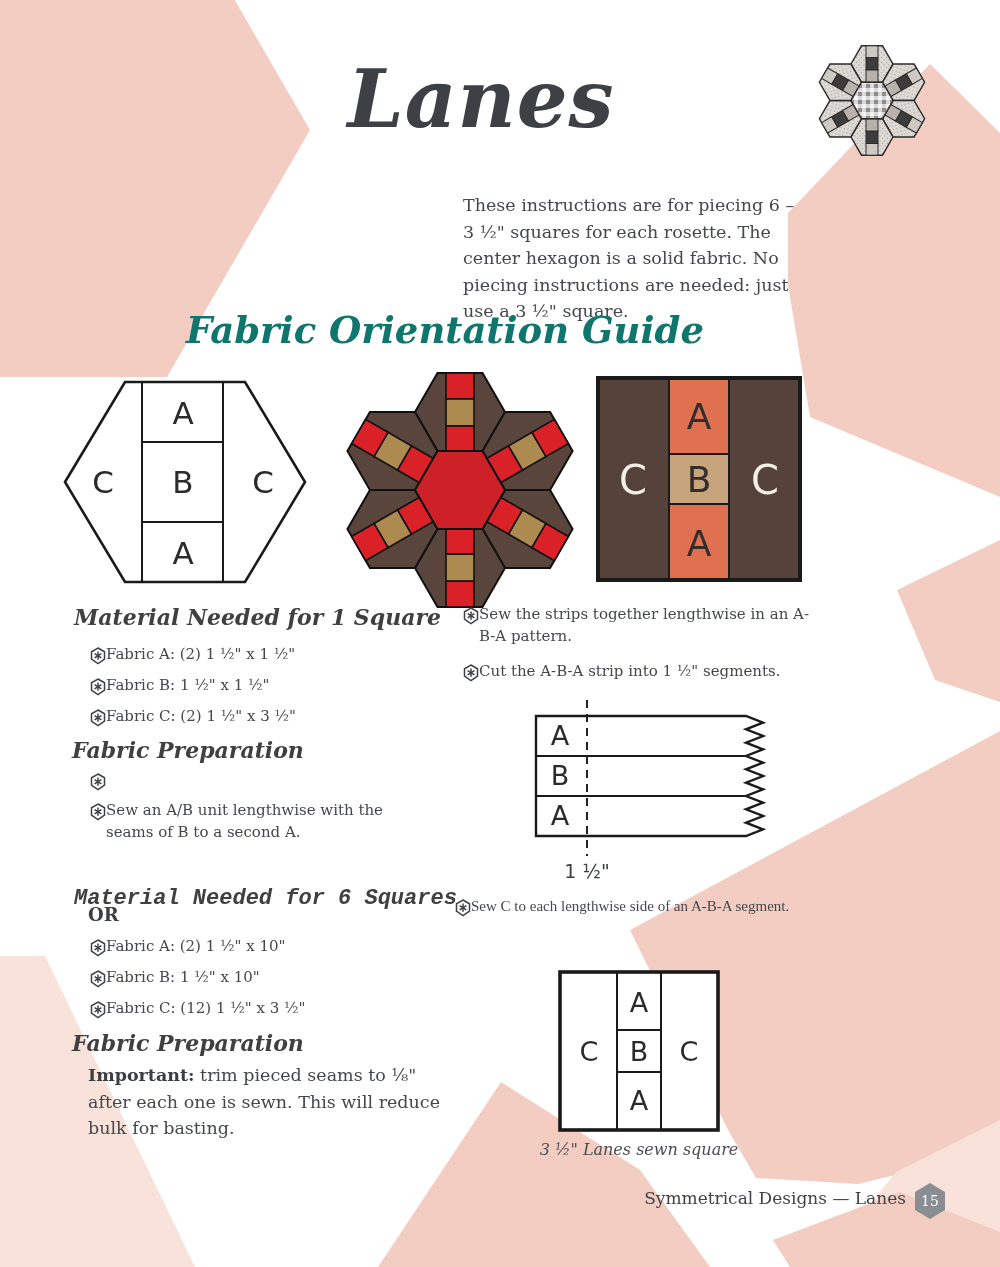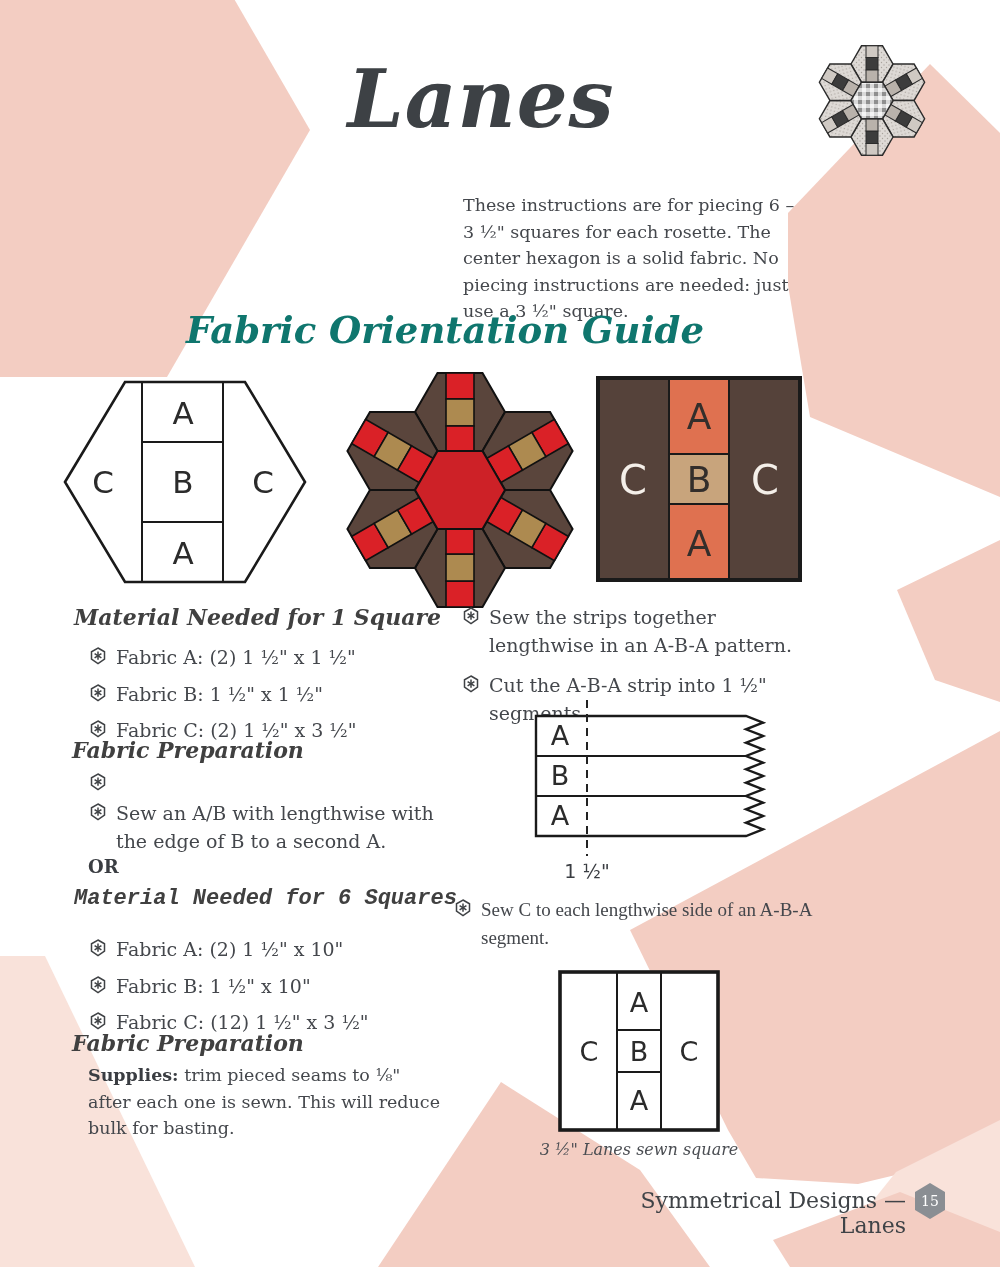--- a/index.html
+++ b/index.html
@@ -13,27 +13,27 @@
          font-size:80px;color:#3d4145;letter-spacing:1px;margin-left:36px;}
   .guide-heading{top:308px;left:0;width:890px;text-align:center;
          font-style:italic;font-weight:700;font-size:37px;color:#0f766e;}
 
   .para{font-size:17.5px;line-height:1.52;}
   .intro-left{top:178px;left:85px;width:352px;font-style:italic;}
   .intro-right{top:176px;left:463px;width:334px;margin-top:16px;}
 
   .section-h{font-style:italic;font-weight:700;font-size:22px;color:#404040;}
   .list{display:flex;flex-direction:column;gap:9px;}
-  .li{display:flex;gap:10px;font-size:19px;line-height:1.45;}
+  .li{display:flex;font-size:15px;line-height:1.45;}
   .li .bullet{flex:0 0 16px;margin-top:3px;}
-  .or{font-weight:700;font-size:18px;color:#3a3d42;}
+  .or{font-weight:700;font-size:18px;color:#3a3d42;margin-top:48px;}
   .important b{font-weight:700;color:#3a3d42;}
 
   .caption{font-style:italic;font-size:16px;color:#4a4d52;text-align:center;}
-  .footer-text{font-size:22px;color:#3f4347;}
+  .footer-text{font-size:17px;color:#3f4347;}
 
   svg text{font-family:"DejaVu Sans", sans-serif;}
   .dletter{fill:#2b2b2b;font-size:31px;}
   .dletter-sm{fill:#2b2b2b;font-size:27px;}
   .cletter{fill:#f4efe9;font-size:40px;}
   .aletter{fill:#332e2b;font-size:36px;}
   .measure{fill:#3a3d42;font-size:19px;}
   .badge-num{fill:#ffffff;font-size:14px;font-family:"DejaVu Serif", serif;}
 </style>
 </head>
@@ -173,21 +173,21 @@
           <line x1="11.4" y1="6.6" x2="4.6" y2="10.8" stroke="#3f4245" stroke-width="1.5"></line>
         </svg>
     </div>
     <div class="li">
       <svg class="bullet" width="16" height="18" viewBox="0 0 16 18">
           <polygon points="8,1 14.5,4.8 14.5,12.2 8,16.6 1.5,12.2 1.5,4.8" fill="none" stroke="#3f4245" stroke-width="1.5"></polygon>
           <line x1="8" y1="4.6" x2="8" y2="12.8" stroke="#3f4245" stroke-width="1.5"></line>
           <line x1="4.6" y1="6.6" x2="11.4" y2="10.8" stroke="#3f4245" stroke-width="1.5"></line>
           <line x1="11.4" y1="6.6" x2="4.6" y2="10.8" stroke="#3f4245" stroke-width="1.5"></line>
         </svg>
-      <span>Sew an A/B with lengthwise with the edge of B to a second A.</span>
+      <span>Sew an A/B unit lengthwise with the seams of B to a second A.</span>
     </div>
   </div>
 
   <div class="layer or" style="left:88px;top:856px;">OR</div>
 
   <div class="layer section-h" style="left:74px;top:886px;font-family:Liberation Mono, monospace;">Material Needed for 6 Squares</div>
 
   <div class="layer list" style="left:90px;top:936px;width:360px;">
     <div class="li">
       <svg class="bullet" width="16" height="18" viewBox="0 0 16 18">
@@ -214,21 +214,21 @@
           <line x1="4.6" y1="6.6" x2="11.4" y2="10.8" stroke="#3f4245" stroke-width="1.5"></line>
           <line x1="11.4" y1="6.6" x2="4.6" y2="10.8" stroke="#3f4245" stroke-width="1.5"></line>
         </svg>
       <span>Fabric C: (12) 1 ½" x 3 ½"</span>
     </div>
   </div>
 
   <div class="layer section-h" style="left:72px;top:1030px;">Fabric Preparation</div>
 
   <div class="layer para important" style="left:88px;top:1062px;width:352px;">
-    <b>Supplies:</b><span> trim pieced seams to ⅛" after each one is sewn. This will reduce bulk for basting.</span>
+    <b>Important:</b><span> trim pieced seams to ⅛" after each one is sewn. This will reduce bulk for basting.</span>
   </div>
 
   <div class="layer list" style="left:463px;top:604px;width:362px;gap:13px;">
     <div class="li">
       <svg class="bullet" width="16" height="18" viewBox="0 0 16 18">
           <polygon points="8,1 14.5,4.8 14.5,12.2 8,16.6 1.5,12.2 1.5,4.8" fill="none" stroke="#3f4245" stroke-width="1.5"></polygon>
           <line x1="8" y1="4.6" x2="8" y2="12.8" stroke="#3f4245" stroke-width="1.5"></line>
           <line x1="4.6" y1="6.6" x2="11.4" y2="10.8" stroke="#3f4245" stroke-width="1.5"></line>
           <line x1="11.4" y1="6.6" x2="4.6" y2="10.8" stroke="#3f4245" stroke-width="1.5"></line>
         </svg>

